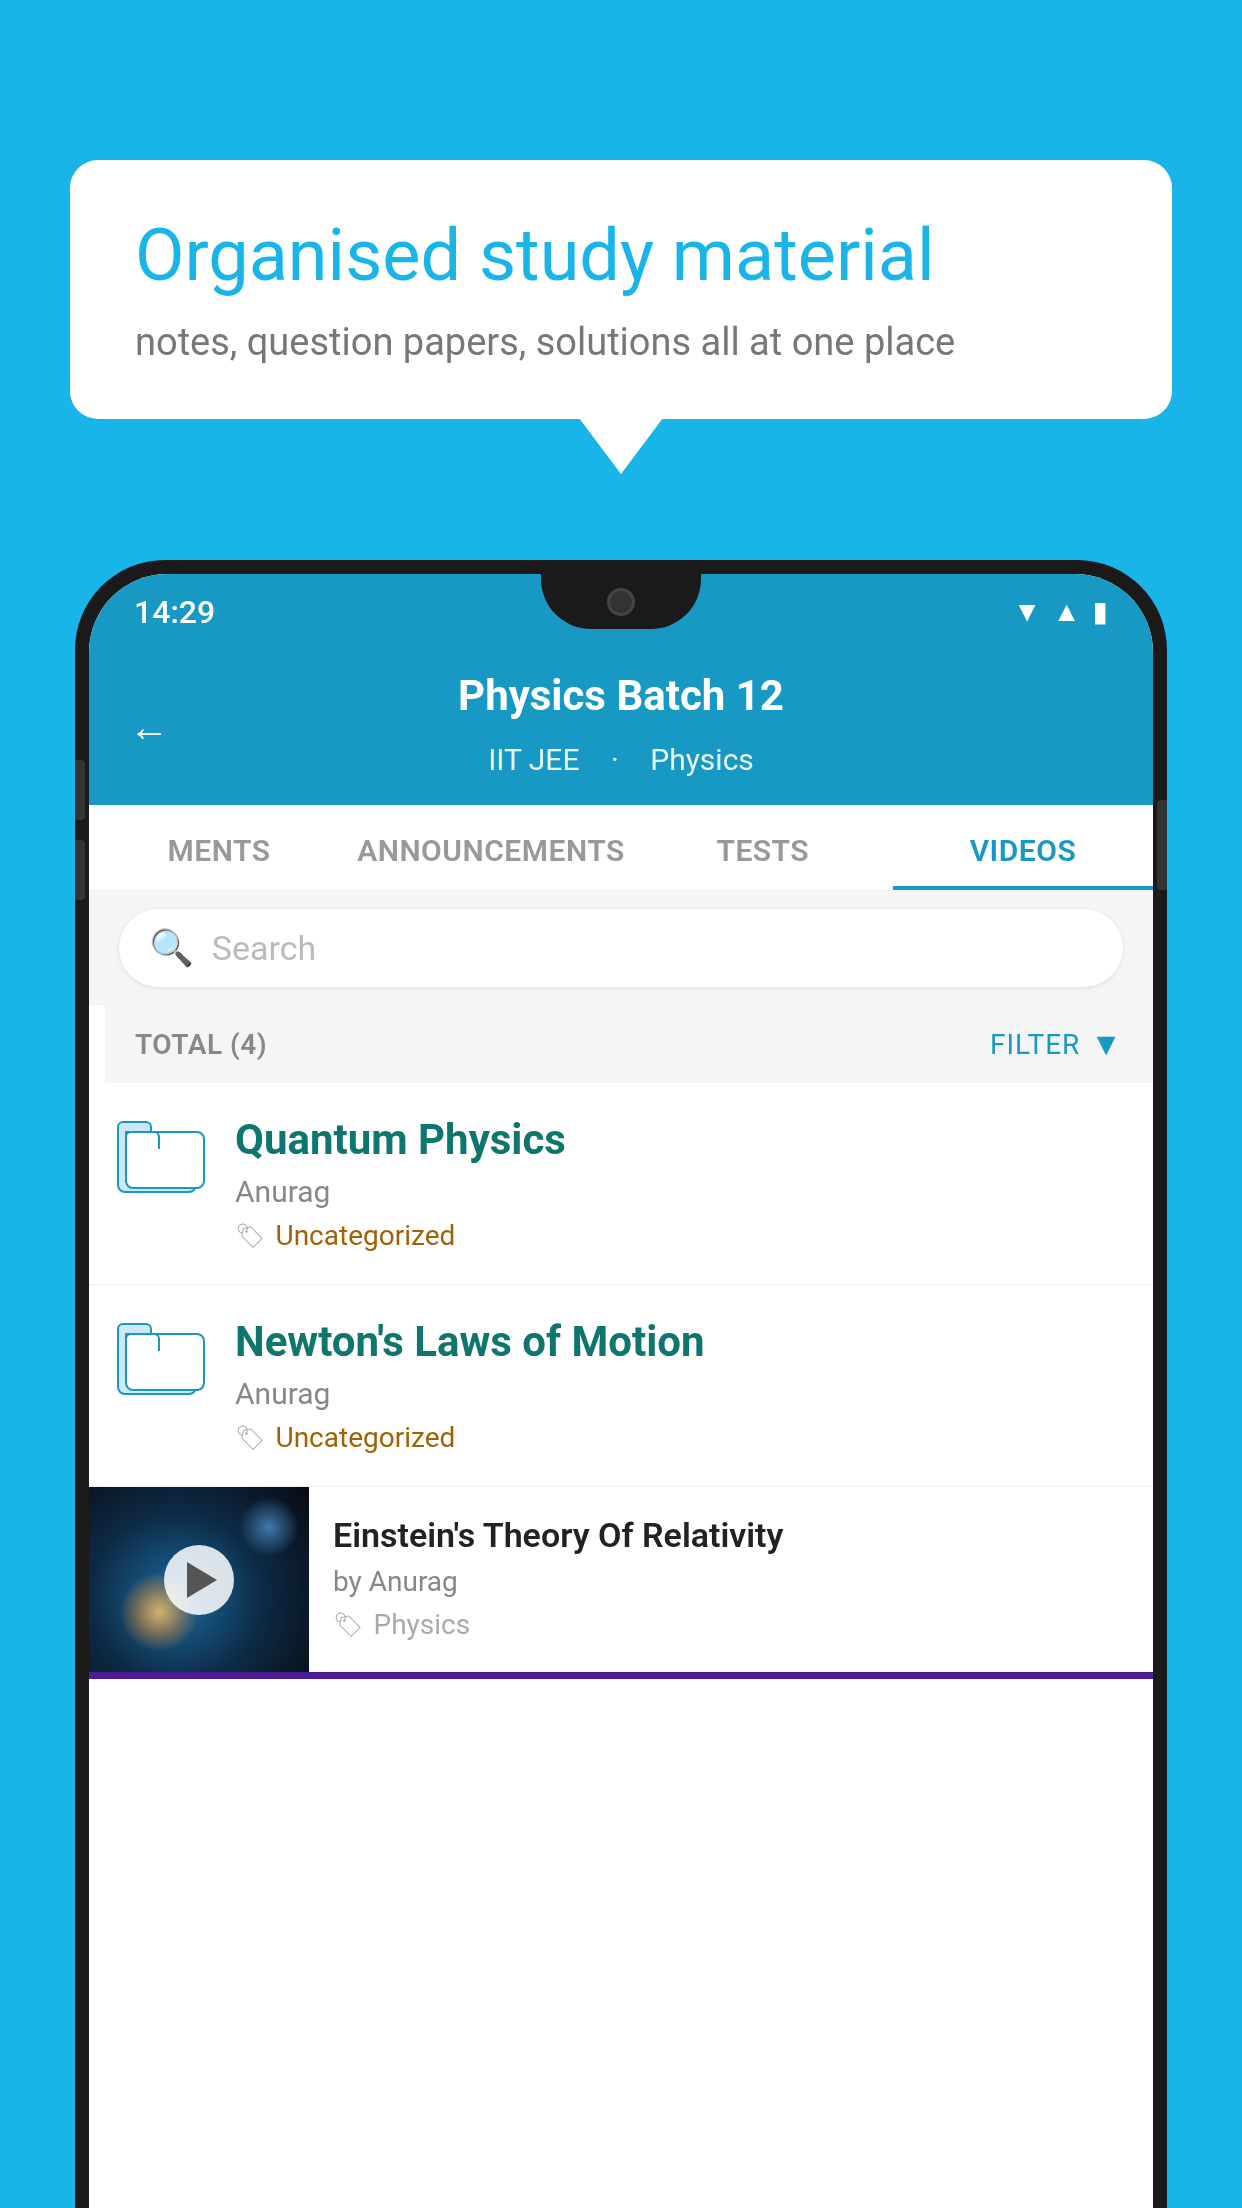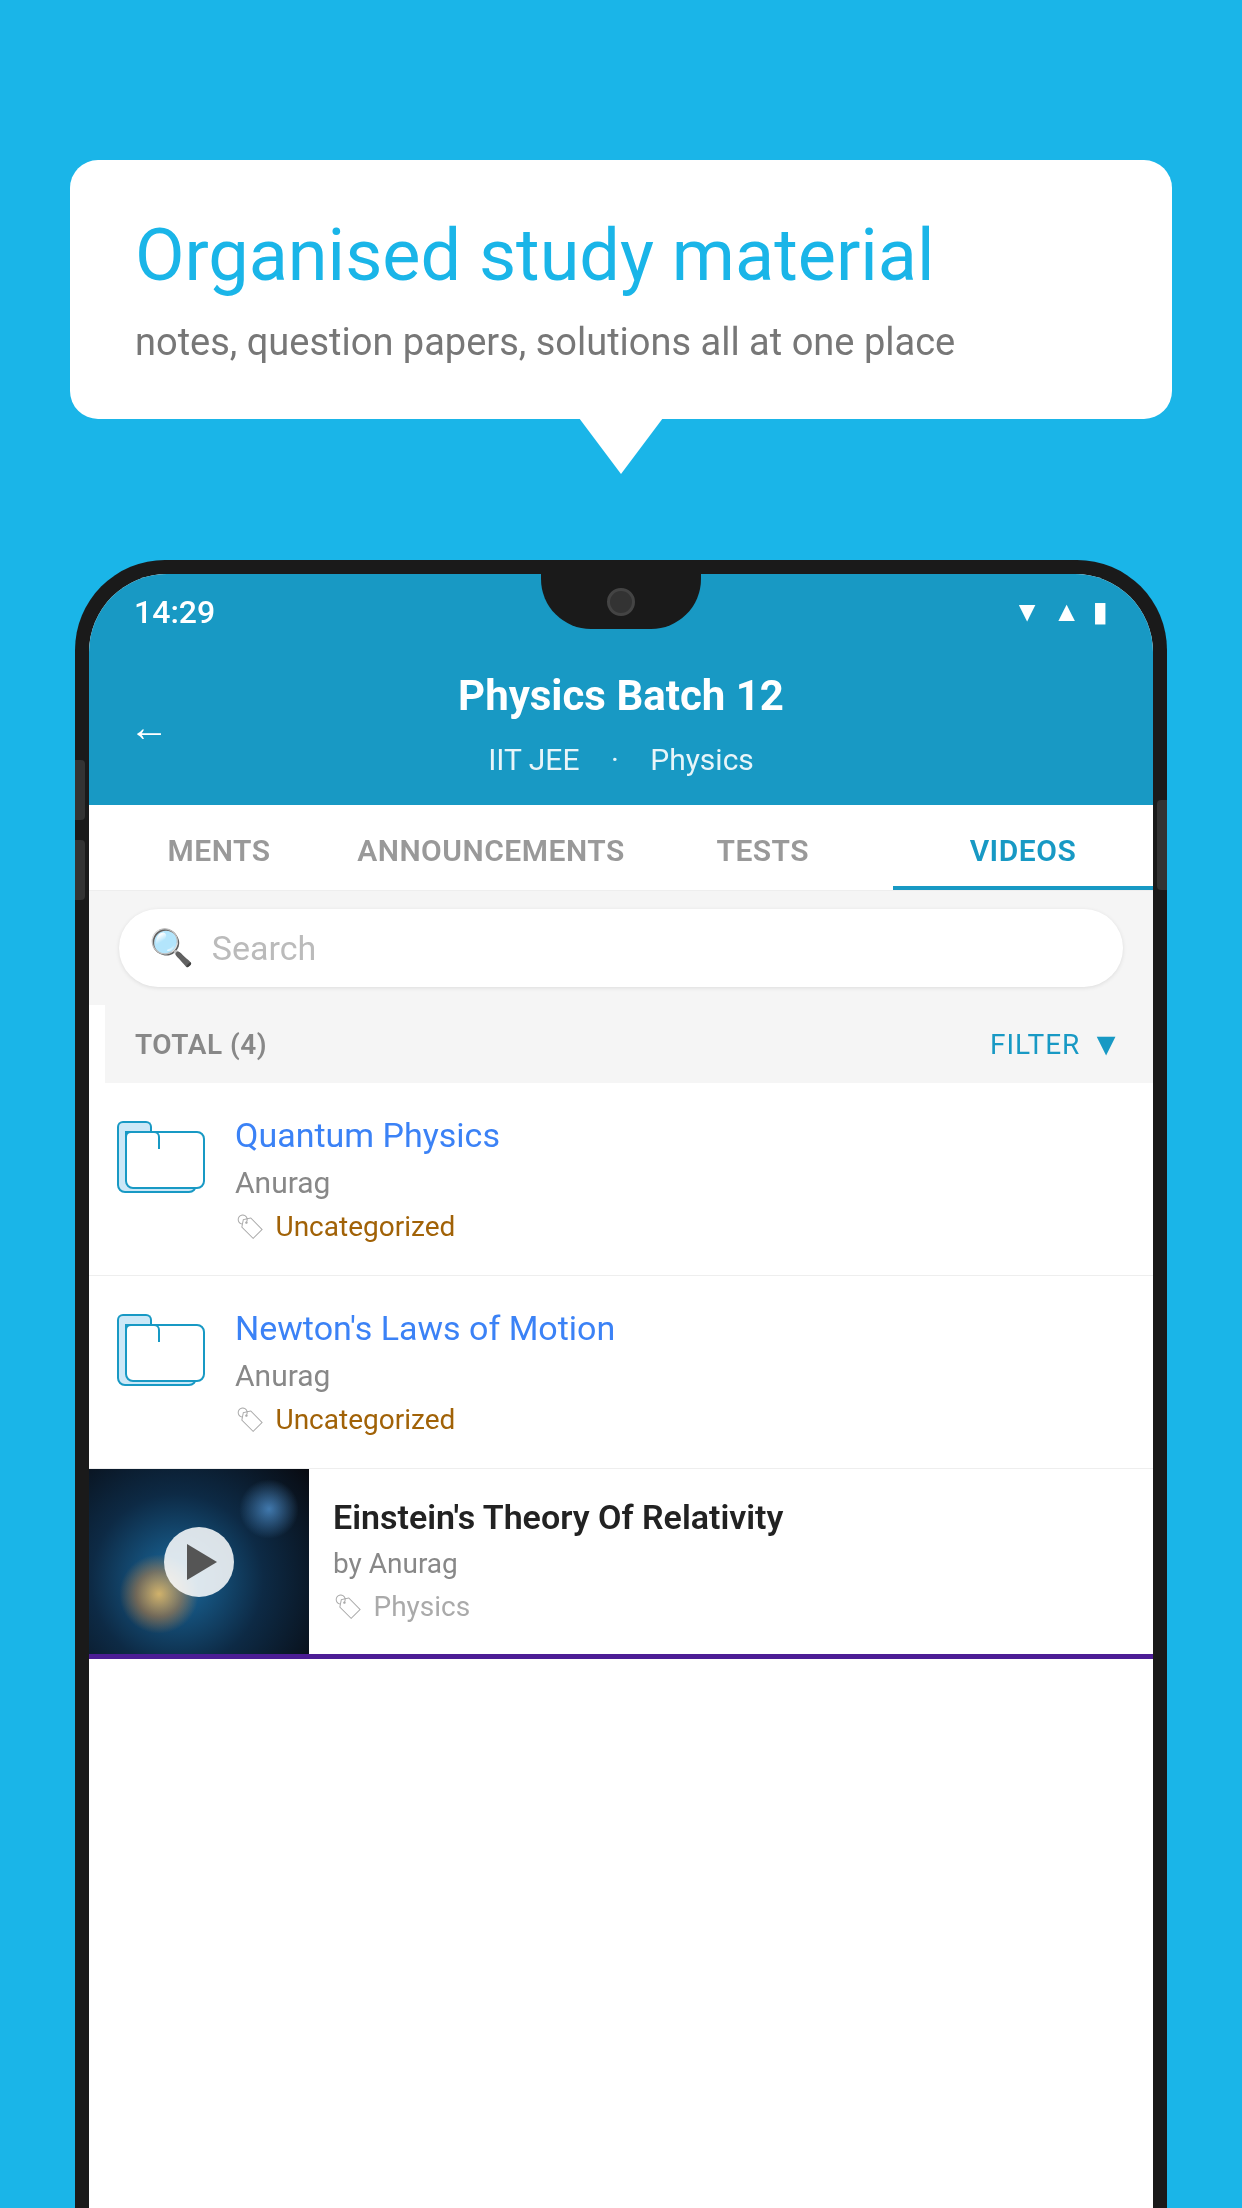--- a/index.html
+++ b/index.html
@@ -320,23 +320,23 @@
       border-radius: 6px 6px 0 0;
       border: 2px solid #1899c4;
       border-bottom: none;
     }
 
     .video-info {
       flex: 1;
     }
 
     .video-title {
-      font-size: 34px;
-      font-weight: 400;
-      color: #3b82f6;
+      font-size: 42px;
+      font-weight: 700;
+      color: #0f766e;
       margin-bottom: 10px;
     }
 
     .video-author {
       font-size: 30px;
       color: #888;
       margin-bottom: 10px;
     }
 
     .video-tag {
@@ -353,21 +353,21 @@
     .tag-text {
       font-size: 28px;
       color: #a16207;
     }
 
     
     .video-item-thumb {
       display: flex;
       align-items: flex-start;
       padding: 0;
-      border-bottom: 5px solid #4c1d95;
+      border-bottom: 7px solid #4c1d95;
       gap: 0;
       justify-content: center;
     }
 
     .video-thumbnail {
       width: 220px;
       height: 185px;
       flex-shrink: 0;
       position: relative;
       overflow: hidden;

